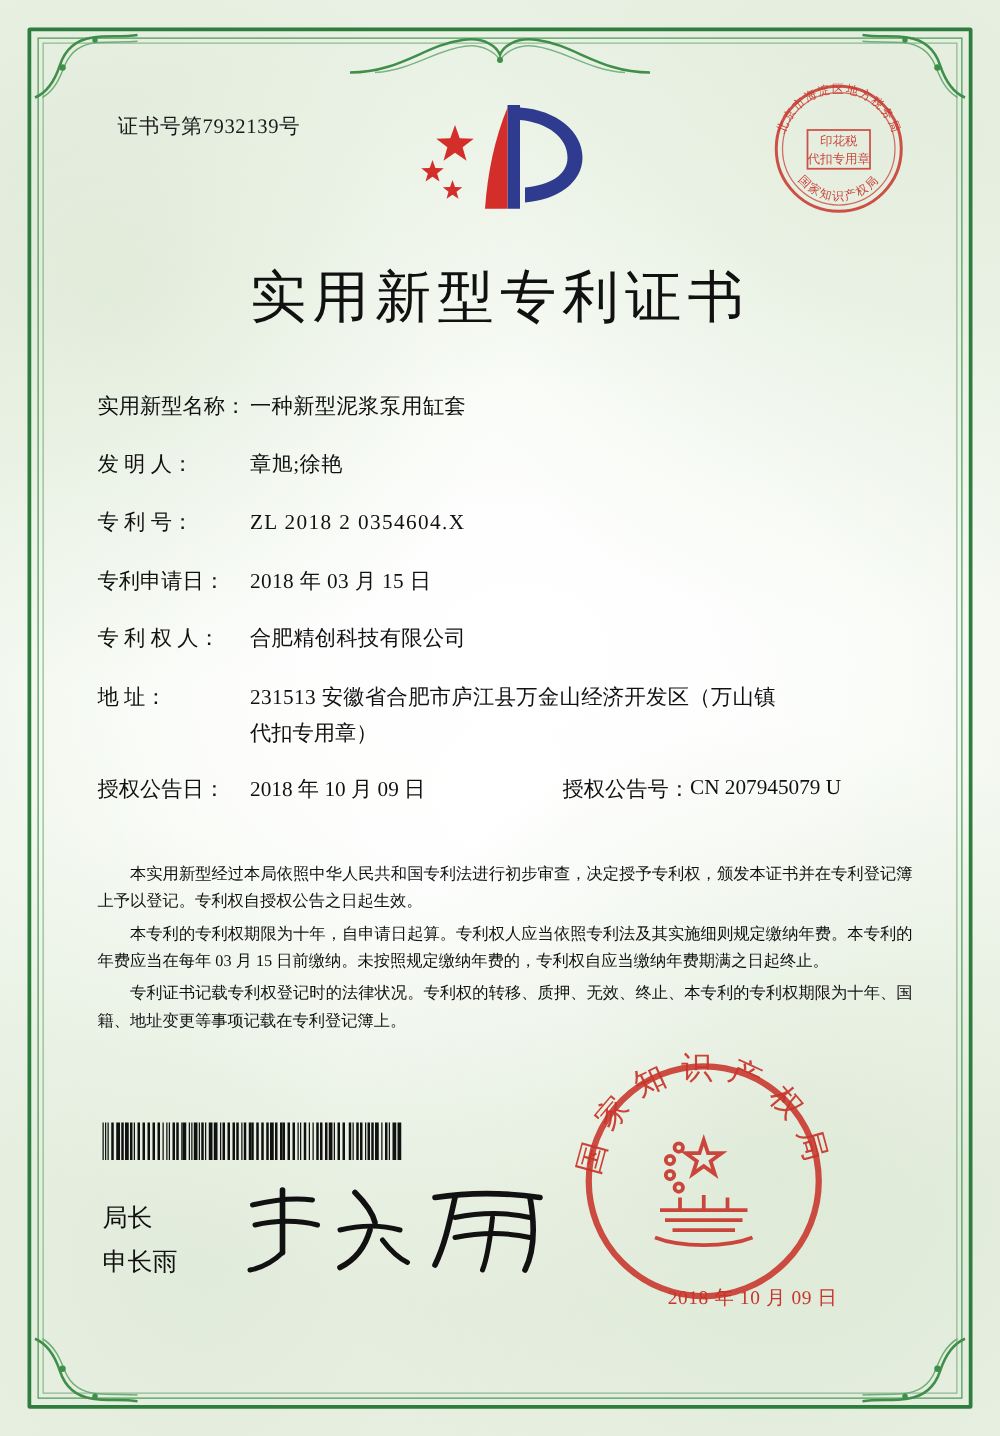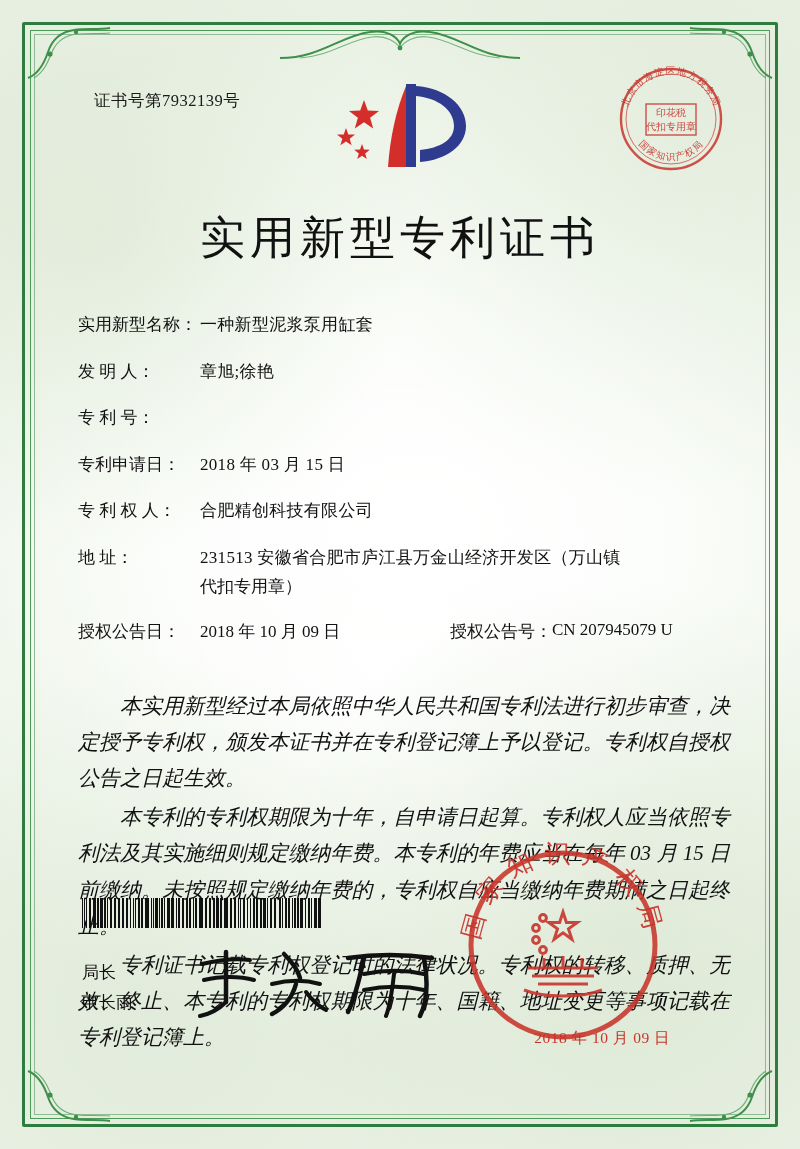--- a/index.html
+++ b/index.html
@@ -143,41 +143,40 @@
     align-items: baseline;
     margin-bottom: 6px;
     white-space: nowrap;
   }
   .grant-left { flex: 0 0 auto; width: 372px; display:flex; }
   .grant-right { flex: 0 0 auto; display:flex; }
 
   .paras {
     position: absolute;
     left: 18px; right: 10px; top: 628px;
-    font-size: 21px;
+    font-size: 13px;
     line-height: 1.72;
     color: #111;
     text-align: justify;
-    font-style: italic;
   }
   .para { text-indent: 2em; margin-bottom: 3px; }
 
   .barcode {
     position: absolute;
     left: 22px; top: 838px;
     width: 240px; height: 30px;
     display: flex;
     align-items: stretch;
   }
   .barcode i { display:block; height:100%; background:#111; }
 
   .sig-block {
     position: absolute;
     left: 22px; top: 898px;
-    font-size: 17px;
+    font-size: 20px;
     line-height: 1.75;
     color: #111;
   }
 
   .signature {
     position: absolute;
     left: 128px; top: 880px;
     width: 270px; height: 84px;
   }
   .signature svg { width:100%; height:100%; display:block; }
@@ -306,20 +305,21 @@
         <div class="fvalue">一种新型泥浆泵用缸套</div>
       </div>
 
       <div class="frow">
         <div class="flabel">发 明 人：</div>
         <div class="fvalue">章旭;徐艳</div>
       </div>
 
       <div class="frow">
         <div class="flabel">专 利 号：</div>
+        <div class="fvalue mono">ZL 2018 2 0354604.X</div>
       </div>
 
       <div class="frow">
         <div class="flabel">专利申请日：</div>
         <div class="fvalue">2018 年 03 月 15 日</div>
       </div>
 
       <div class="frow">
         <div class="flabel">专 利 权 人：</div>
         <div class="fvalue">合肥精创科技有限公司</div>

